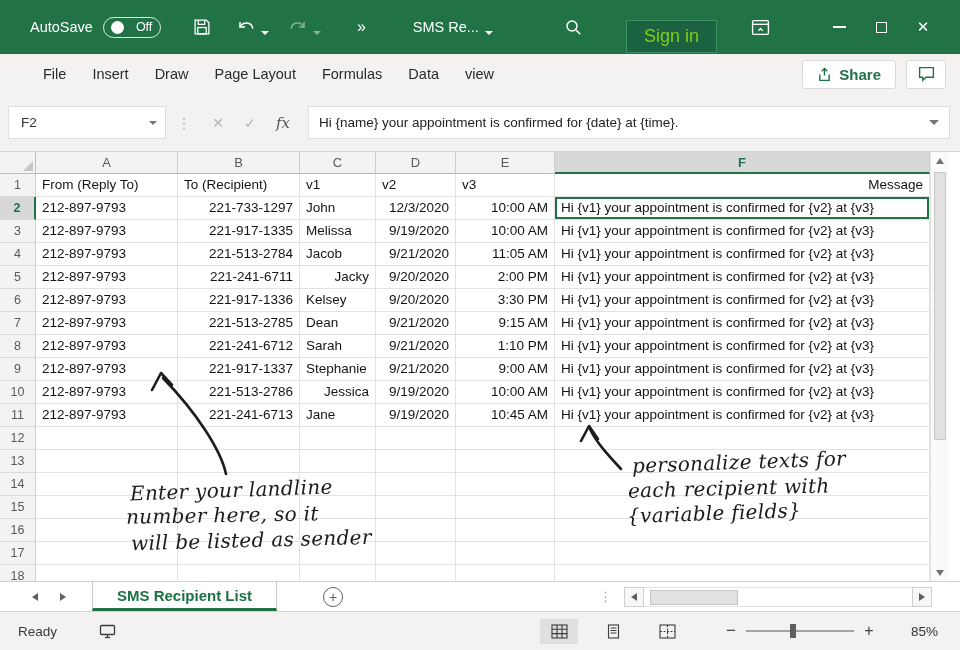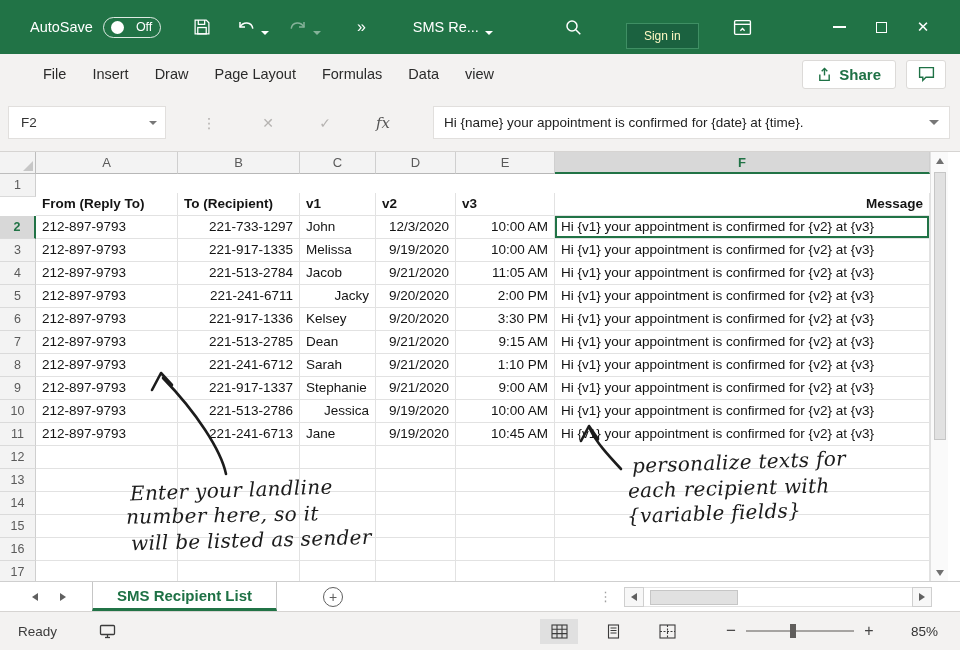--- a/index.html
+++ b/index.html
@@ -12,55 +12,55 @@
   .autosave-label { font-size:14.5px; }
   .autosave-pill { margin-left:10px; width:58px; height:21px; border:1px solid rgba(255,255,255,.85); border-radius:11px; display:flex; align-items:center; padding:0 7px; gap:12px; }
   .autosave-knob { width:13px; height:13px; border-radius:50%; background:#fff; }
   .autosave-state { font-size:12.5px; }
   .tb-item { margin-left:32px; display:flex; align-items:flex-end; }
   .tb-caret { width:0; height:0; border-left:4px solid transparent; border-right:4px solid transparent; border-top:4px solid #fff; margin-left:6px; }
   .dim { opacity:.45; }
   .tb-chevrons { font-size:16px; margin-left:36px; letter-spacing:1px; }
   .tb-doc { margin-left:46px; font-size:14.5px; }
   .tb-search { margin-left:72px; }
-  .signin-btn { margin-left:44px; background:#1b6240; border:1px solid #3f8f64; color:#fef9c3; font-size:12px; padding:5px 17px;margin-top:18px; }
+  .signin-btn { margin-left:44px; background:#1b6240; border:1px solid #3f8f64; color:#84cc16; font-size:18px; padding:5px 17px;margin-top:18px; }
   .tb-window { margin-left:auto; display:flex; align-items:center; }
   .win-btn { width:42px; height:36px; display:flex; align-items:center; justify-content:center; }
   .min-glyph { width:13px; height:2px; background:#fff; }
   .max-glyph { width:11px; height:11px; border:1.4px solid #fff; }
   .close-glyph { font-size:15px; color:#fff; }
 
   
   .menubar { height:40px; flex:0 0 auto; background:#f3f2f1; display:flex; align-items:center; padding:0 14px 0 30px; }
   .menu-item { font-size:14.5px; color:#2b2b2b; padding:0 13px; height:100%; display:flex; align-items:center; }
   .menu-right { margin-left:auto; display:flex; align-items:center; gap:10px; }
   .share-btn { display:flex; align-items:center; gap:7px; color:#1e7145; font-weight:700; font-size:15px; background:#fff; border:1px solid #dcdad8; border-radius:3px; height:29px; padding:0 14px; }
   .comment-btn { width:40px; height:29px; background:#fff; border:1px solid #dcdad8; border-radius:3px; display:flex; align-items:center; justify-content:center; }
 
   
-  .formulabar { height:58px; flex:0 0 auto; background:#f3f2f1; border-bottom:1px solid #d6d4d2; display:flex; align-items:center; padding:0 10px 0 8px;gap:25px; }
+  .formulabar { height:58px; flex:0 0 auto; background:#f3f2f1; border-bottom:1px solid #d6d4d2; display:flex; align-items:center; padding:0 10px 0 8px; }
   .name-box { width:158px; height:33px; background:#fff; border:1px solid #e1dfdd; display:flex; align-items:center; font-size:13.5px; color:#333; padding:0 8px 0 12px; }
   .name-caret { margin-left:auto; width:0; height:0; border-left:4px solid transparent; border-right:4px solid transparent; border-top:4px solid #777; }
   .fb-sep { color:#b0aeac; font-size:14px; margin:0 11px; }
   .fb-btn { width:32px; text-align:center; font-size:14px; color:#b5b3b1; }
   .fb-fx { font-family:"DejaVu Serif", serif; font-style:italic; font-size:15px; color:#555; width:34px; text-align:center; }
   .formula-input { flex:1; height:33px; background:#fff; border:1px solid #e1dfdd; display:flex; align-items:center; padding:0 10px; font-size:13.5px; color:#222; margin-left:8px; white-space:nowrap; overflow:hidden; }
   .fi-caret { margin-left:auto; width:0; height:0; border-left:5px solid transparent; border-right:5px solid transparent; border-top:5px solid #777; }
 
   
   .gridwrap { position:relative; height:429px; flex:0 0 auto; background:#fff; overflow:hidden; }
   .gr { display:flex; }
   .corner { width:36px; height:22px; flex:0 0 auto; background:#f3f3f3; border-right:1px solid #bdbdbd; border-bottom:1px solid #bdbdbd; position:relative; }
   .corner-tri { position:absolute; right:2px; bottom:2px; width:0; height:0; border-left:10px solid transparent; border-bottom:10px solid #c7c7c7; }
   .ch { flex:0 0 auto; background:#f3f3f3; border-right:1px solid #cfcfcf; border-bottom:1px solid #b7b7b7; color:#5a5a5a; font-size:13px; height:22px; display:flex; align-items:center; justify-content:center; }
   .ch.sel { background:#d8d8d8; color:#217346; font-weight:700; border-bottom:2px solid #217346; }
   .rh { width:36px; flex:0 0 auto; height:23px; background:#f3f3f3; border-right:1px solid #cfcfcf; border-bottom:1px solid #dadada; color:#5a5a5a; font-size:12.5px; display:flex; align-items:center; justify-content:center; }
   .rh.sel { background:#d8d8d8; color:#217346; font-weight:700; border-right:2px solid #217346; }
   .cell { flex:0 0 auto; height:23px; line-height:22px; border-right:1px solid #e2e2e2; border-bottom:1px solid #e2e2e2; font-size:13.5px; color:#141414; padding:0 6px; white-space:nowrap; overflow:hidden; background:#fff; }
-  .cell.bold { font-weight:700;margin-top:19px; }
+  .cell.bold { font-weight:400; }
   .cell.active { box-shadow:inset 0 0 0 2px #217346; }
 
   .vscroll { position:absolute; top:0; right:12px; width:18px; height:100%; background:#fafafa; border-left:1px solid #e1e1e1; display:flex; flex-direction:column; align-items:center; }
   .vs-btn { height:17px; width:100%; display:flex; align-items:center; justify-content:center; }
   .tri-up { width:0; height:0; border-left:4px solid transparent; border-right:4px solid transparent; border-bottom:6px solid #707070; }
   .tri-down { width:0; height:0; border-left:4px solid transparent; border-right:4px solid transparent; border-top:6px solid #707070; }
   .tri-left { width:0; height:0; border-top:4px solid transparent; border-bottom:4px solid transparent; border-right:6px solid #606060; }
   .tri-right { width:0; height:0; border-top:4px solid transparent; border-bottom:4px solid transparent; border-left:6px solid #606060; }
   .vs-thumb { width:12px; height:268px; background:#e1e1e1; border:1px solid #c6c6c6; margin-top:3px; }
   .vs-fill { flex:1; }

